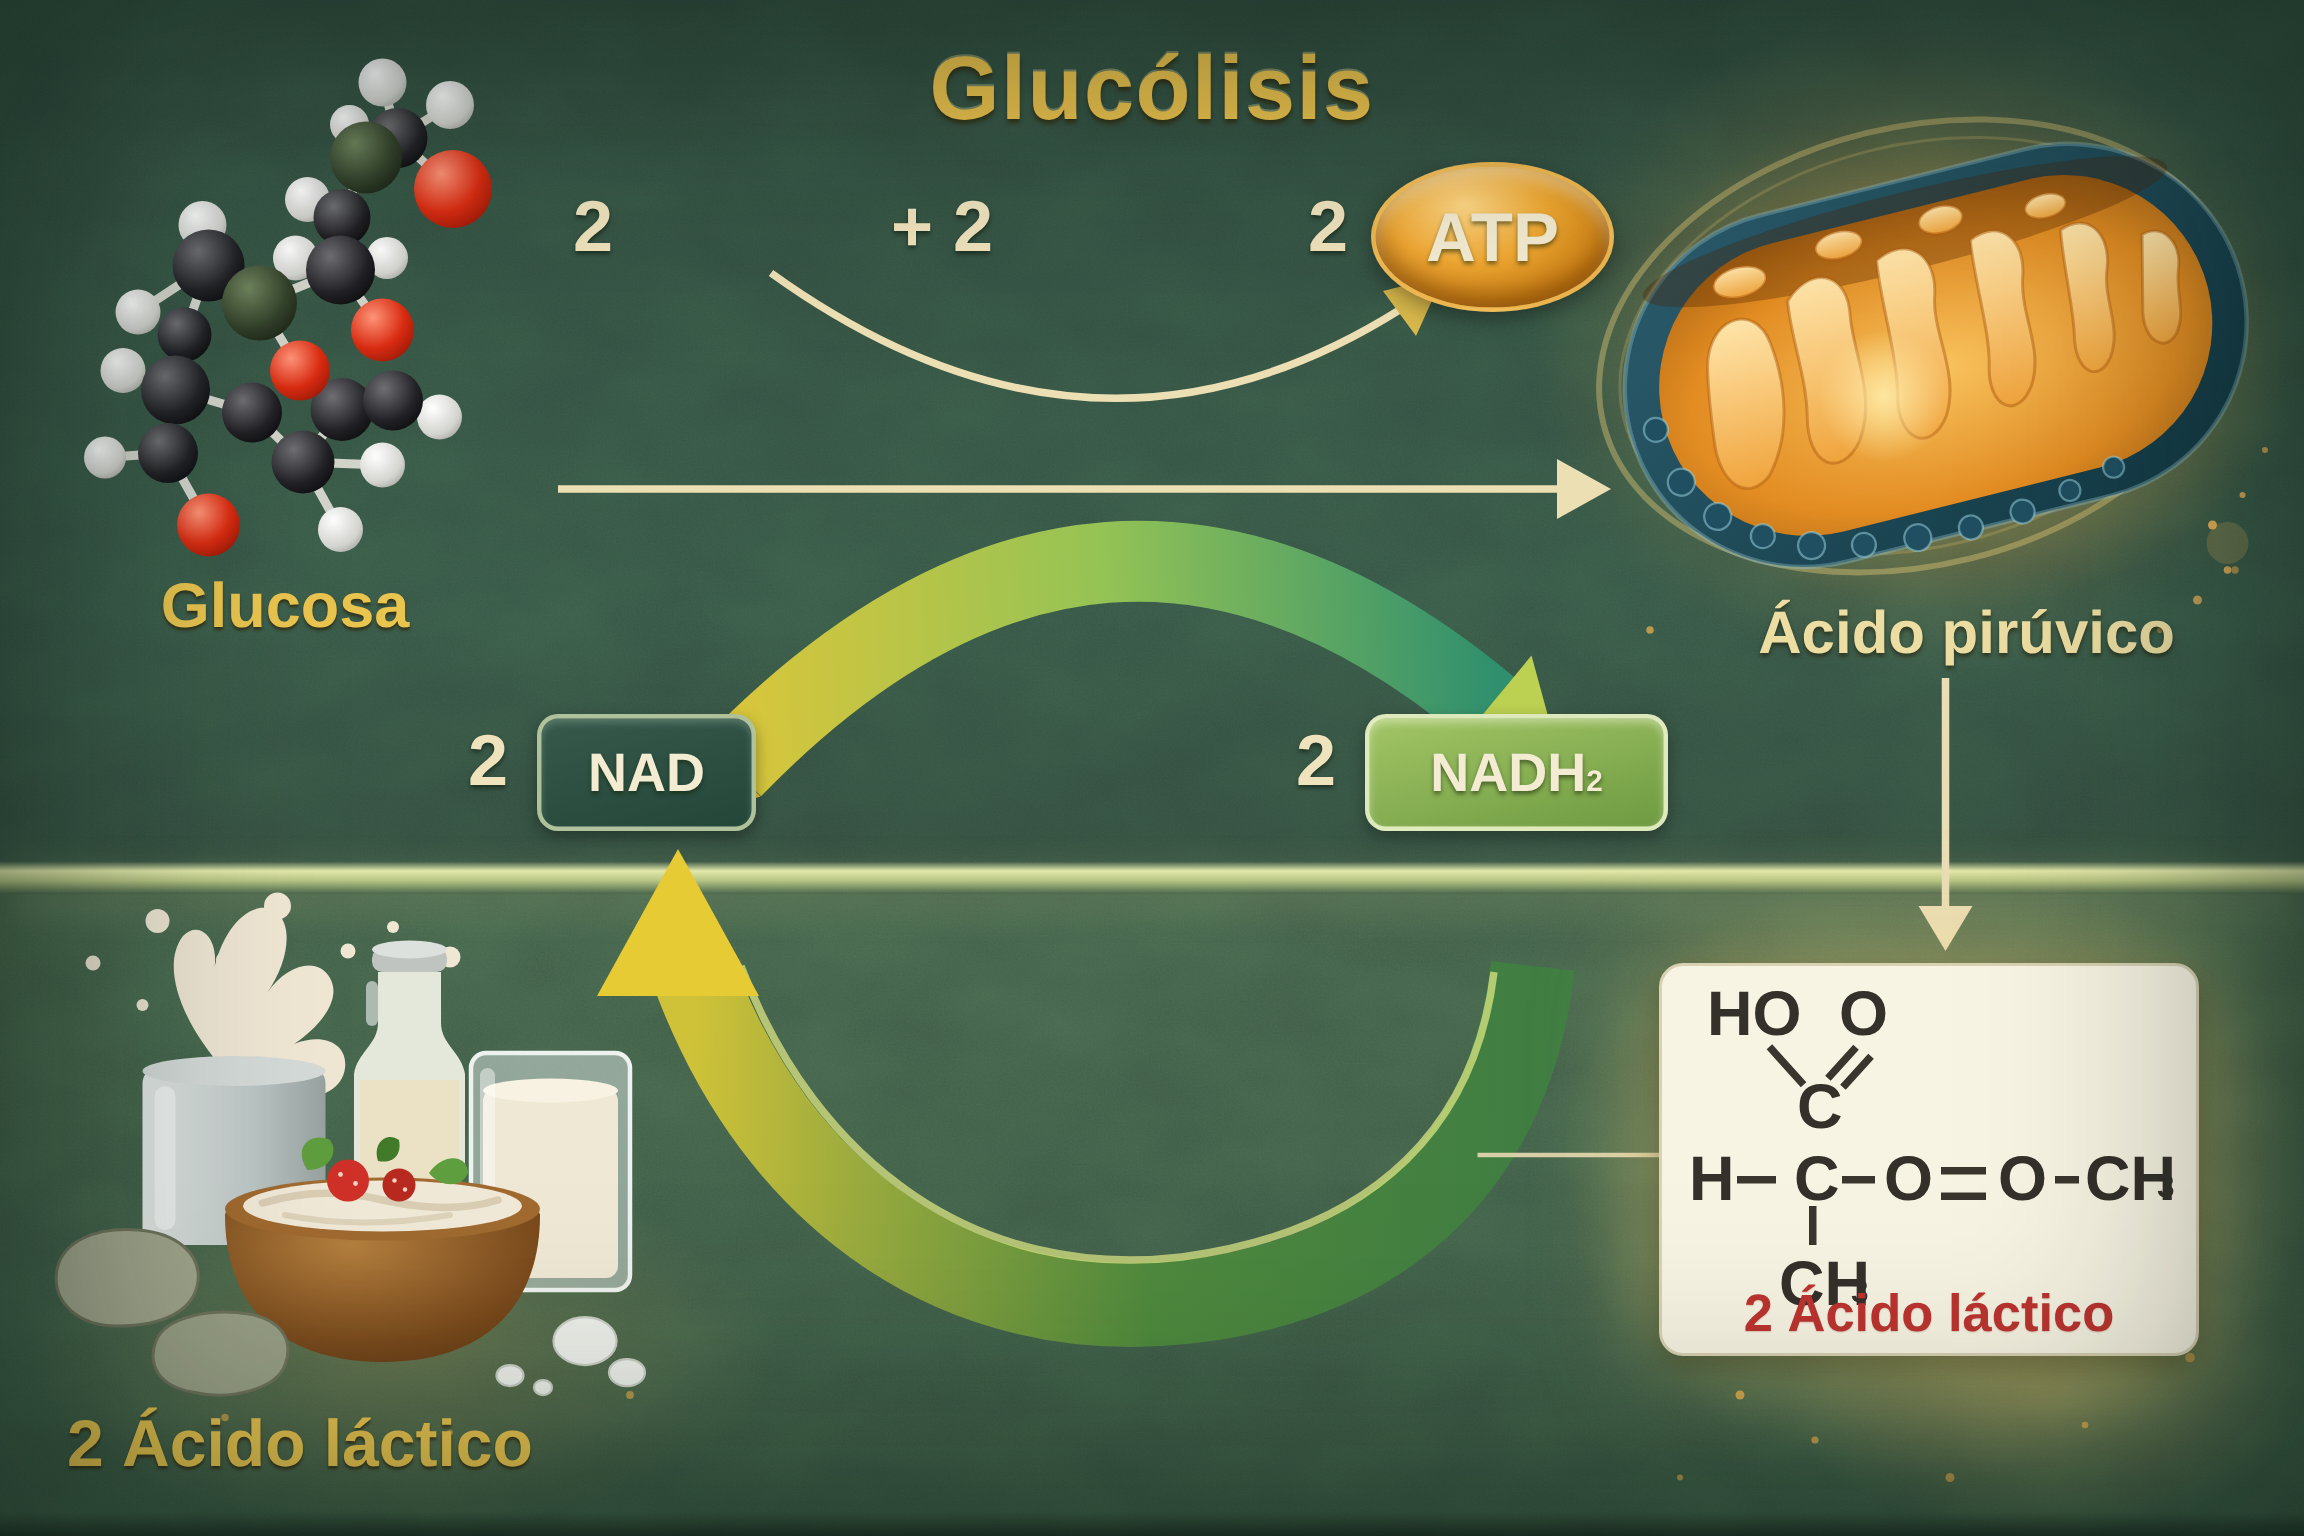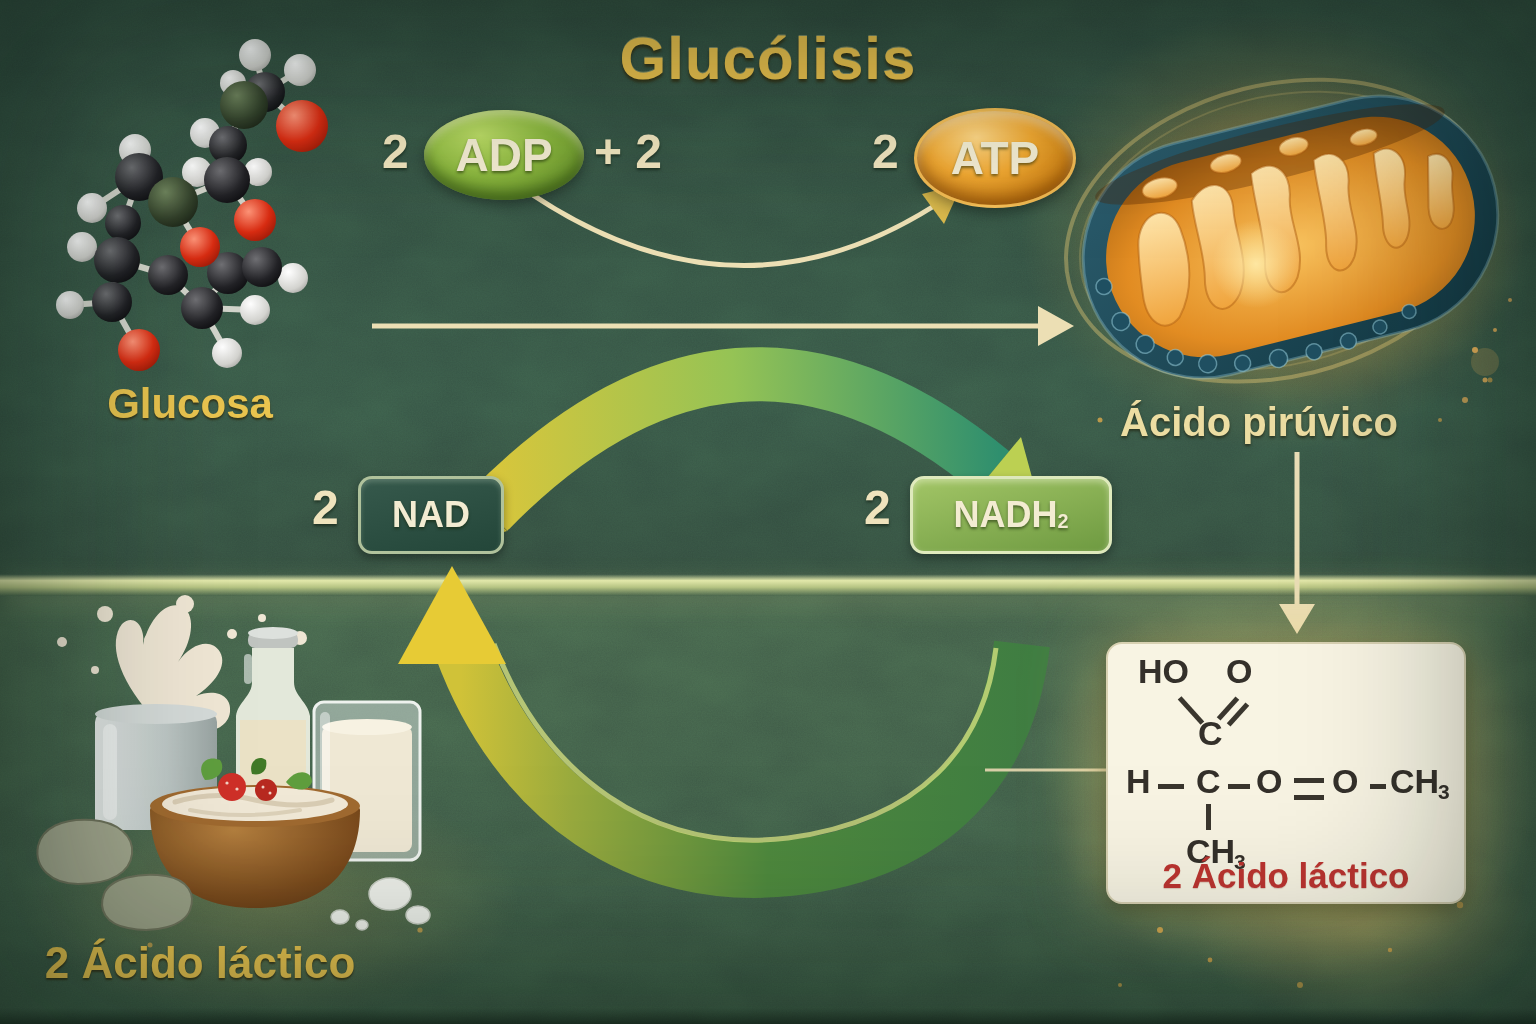--- a/index.html
+++ b/index.html
@@ -63,21 +63,21 @@
   .sub{font-size:.55em;position:relative;top:.35em;}
   .lbl{color:#e9c44f;text-shadow:0 2px 2px rgba(45,32,4,.65);}
   .lbl-pale{color:#ecdda2;text-shadow:0 2px 3px rgba(30,25,5,.6);}
 
   .chem-box{
     left:1106px;top:642px;width:356px;height:258px;border-radius:16px;
     background:#f8f4e3;border:2px solid #d8d1b2;
     box-shadow:0 8px 20px rgba(35,35,8,.35),0 0 70px 12px rgba(250,214,120,.35);
     color:#34302a;
   }
-  .chem-box span{position:absolute;font-size:34px;}
+  .chem-box span{position:absolute;font-size:42px;}
   .chem-box .s2{font-size:21px;}
   .bond{position:absolute;background:#3a362e;}
   .b-h{height:5px;}
   .b-v{width:5px;}
   .b-d{height:12px;background:none;border-top:5px solid #3a362e;border-bottom:5px solid #3a362e;}
   .caption{position:absolute;left:0;right:0;top:212px;text-align:center;font-size:35px;color:#bd3430;text-shadow:0 1px 1px rgba(120,20,10,.2);}
 </style>
 </head>
 <body>
 
@@ -406,34 +406,31 @@
       <ellipse cx="390" cy="310" rx="21" ry="16"></ellipse>
         <ellipse cx="418" cy="331" rx="12" ry="9"></ellipse>
       <ellipse cx="340" cy="333" rx="9" ry="7"></ellipse>
         <ellipse cx="362" cy="341" rx="6" ry="5"></ellipse>
     </g>
   </svg>
 
   <div class="abs title">Glucólisis</div>
 
   <div class="abs count" style="left:382px;top:124px">2</div>
-  <div class="abs badge ellipse b-adp" style="left:424px;top:110px;width:160px;height:90px">
-    <span>ADP</span>
-  </div>
 
   <div class="abs count" style="left:594px;top:124px">+ 2</div>
 
   <div class="abs count" style="left:872px;top:124px">2</div>
   <div class="abs badge ellipse b-atp" style="left:914px;top:108px;width:156px;height:94px">
     <span>ATP</span>
   </div>
 
   <div class="abs lbl" style="left:50px;top:380px;width:280px;text-align:center;font-size:42px">Glucosa</div>
 
-  <div class="abs lbl-pale" style="left:1120px;top:400px;width:330px;text-align:left;font-size:40px">Ácido pirúvico</div>
+  <div class="abs lbl-pale" style="left:1120px;top:400px;width:330px;text-align:right;font-size:40px">Ácido pirúvico</div>
 
   <div class="abs count" style="left:312px;top:480px">2</div>
   <div class="abs badge pill b-nad" style="left:358px;top:476px;width:140px;height:72px">
     <span>NAD</span>
   </div>
 
   <div class="abs count" style="left:864px;top:480px">2</div>
   <div class="abs badge pill b-nadh" style="left:910px;top:476px;width:196px;height:72px">
     <span>NADH</span>
       <span class="sub">2</span>

